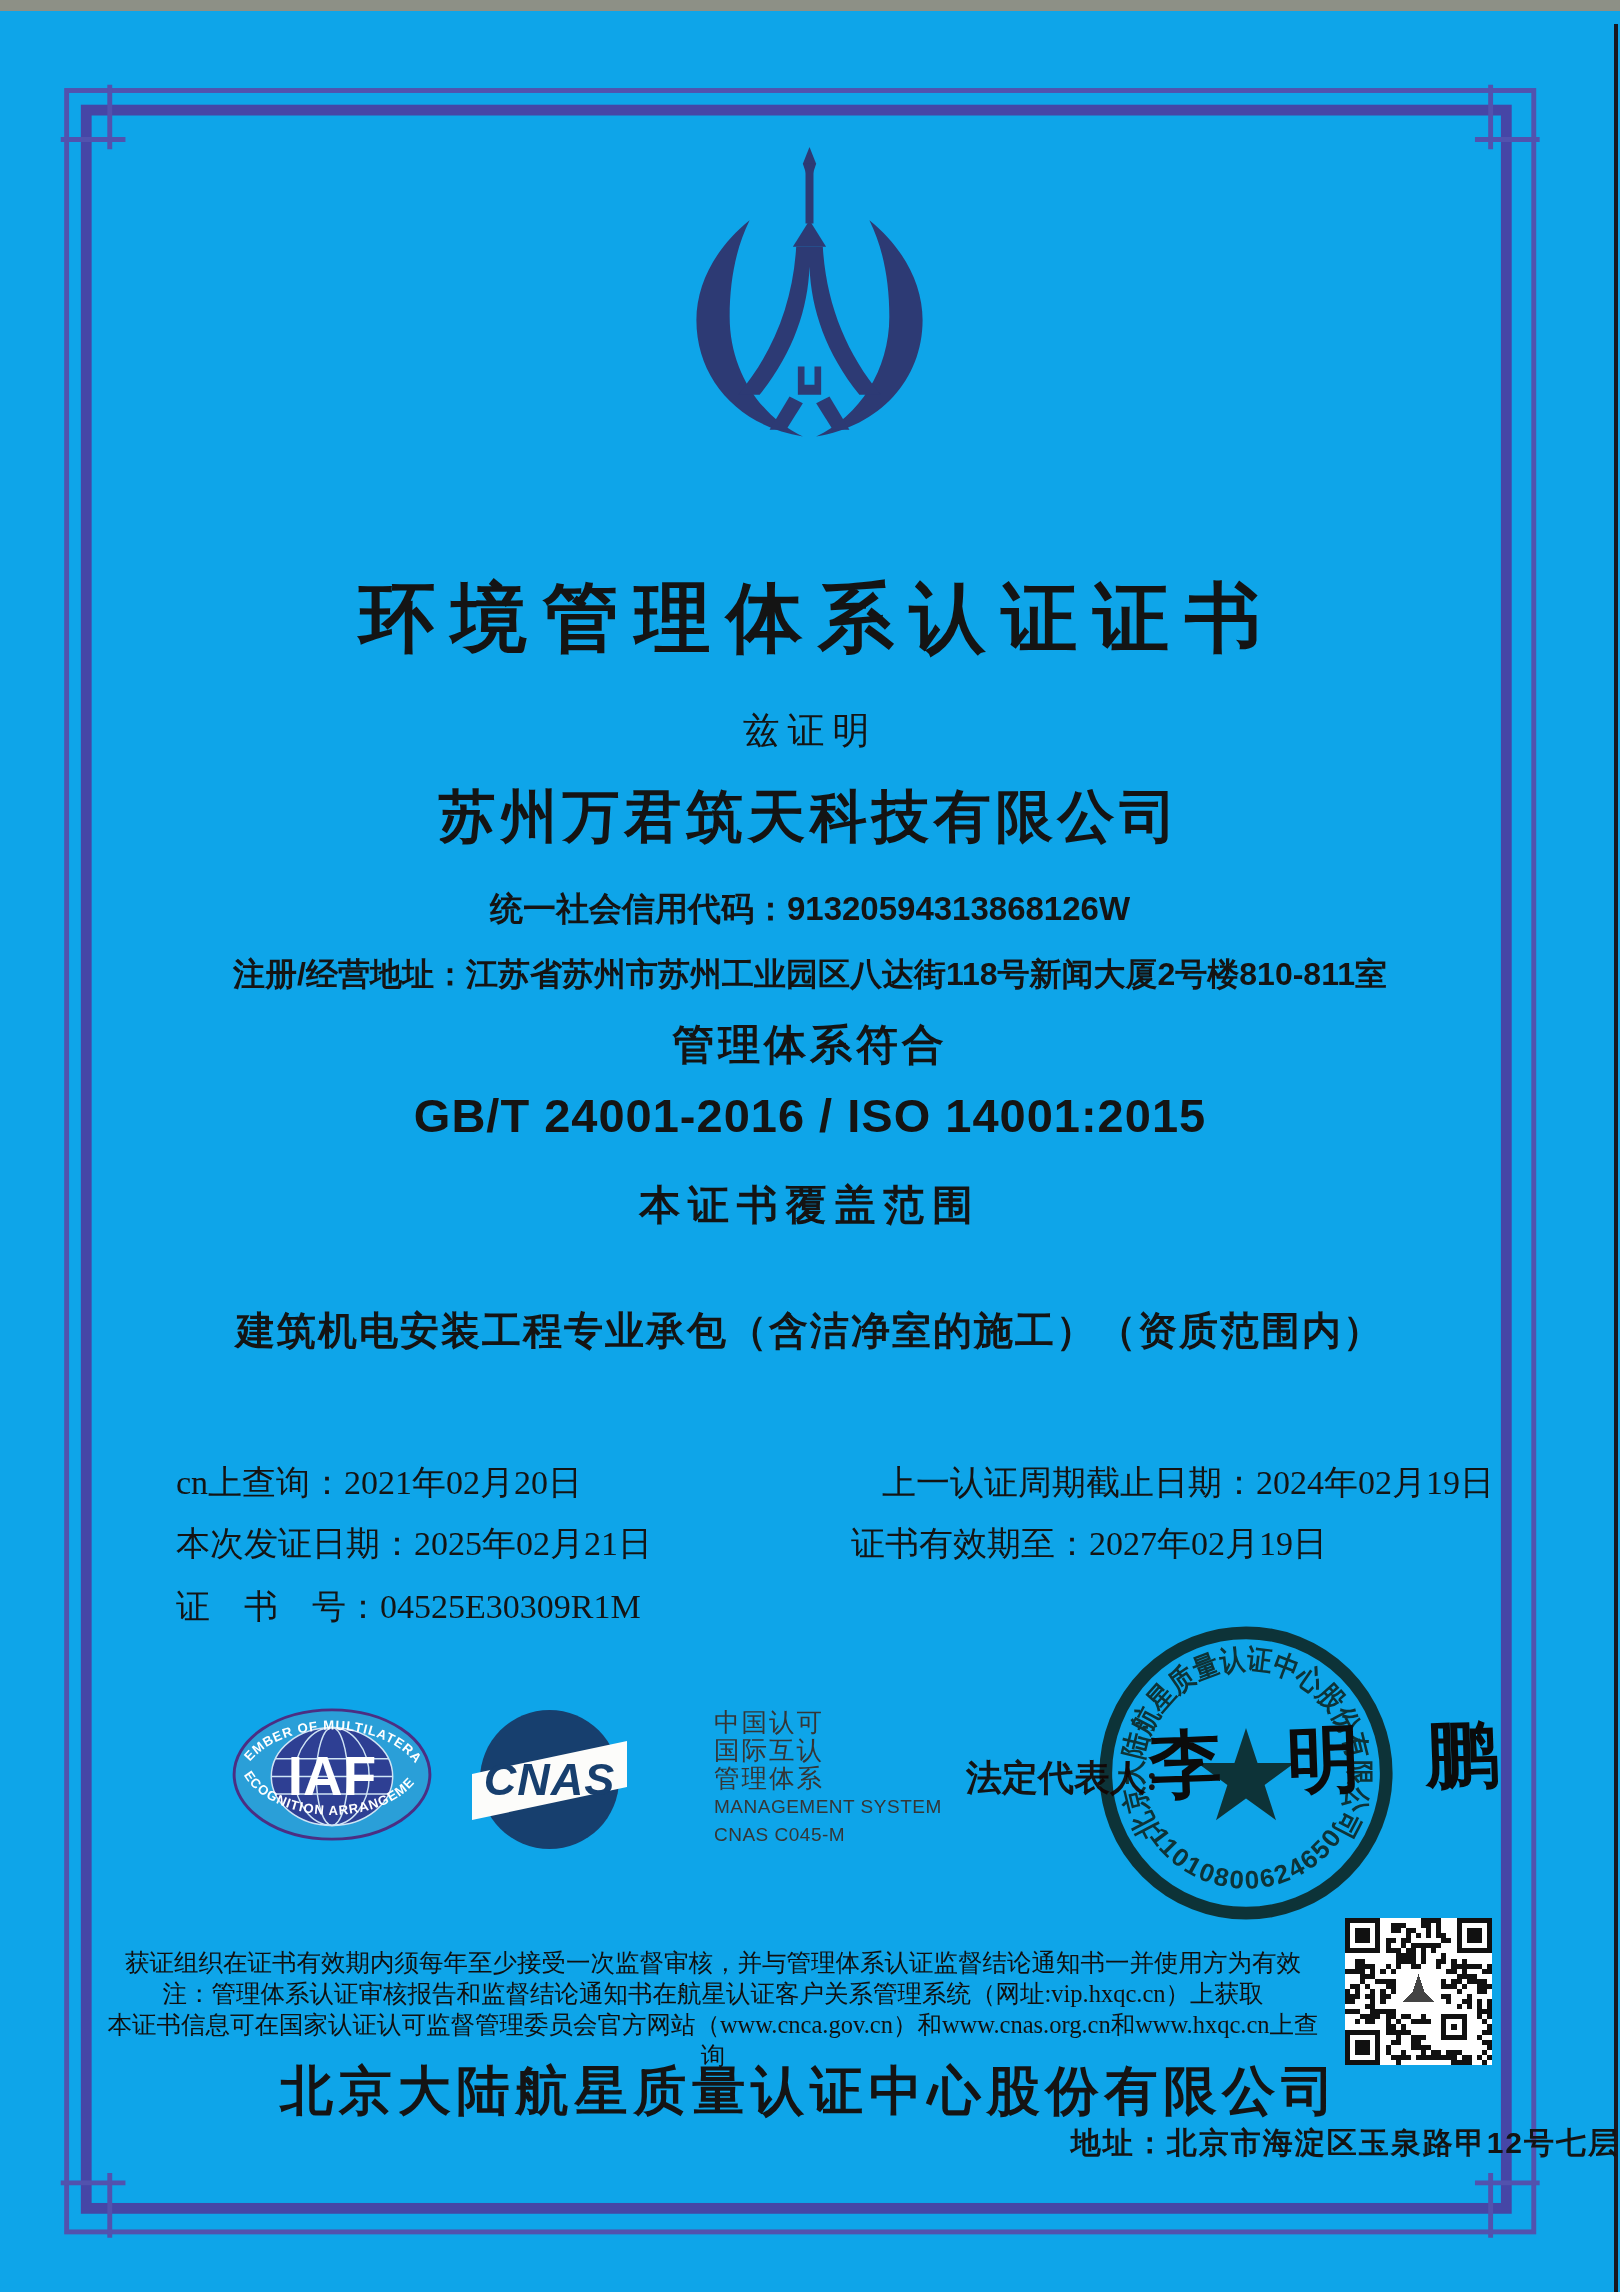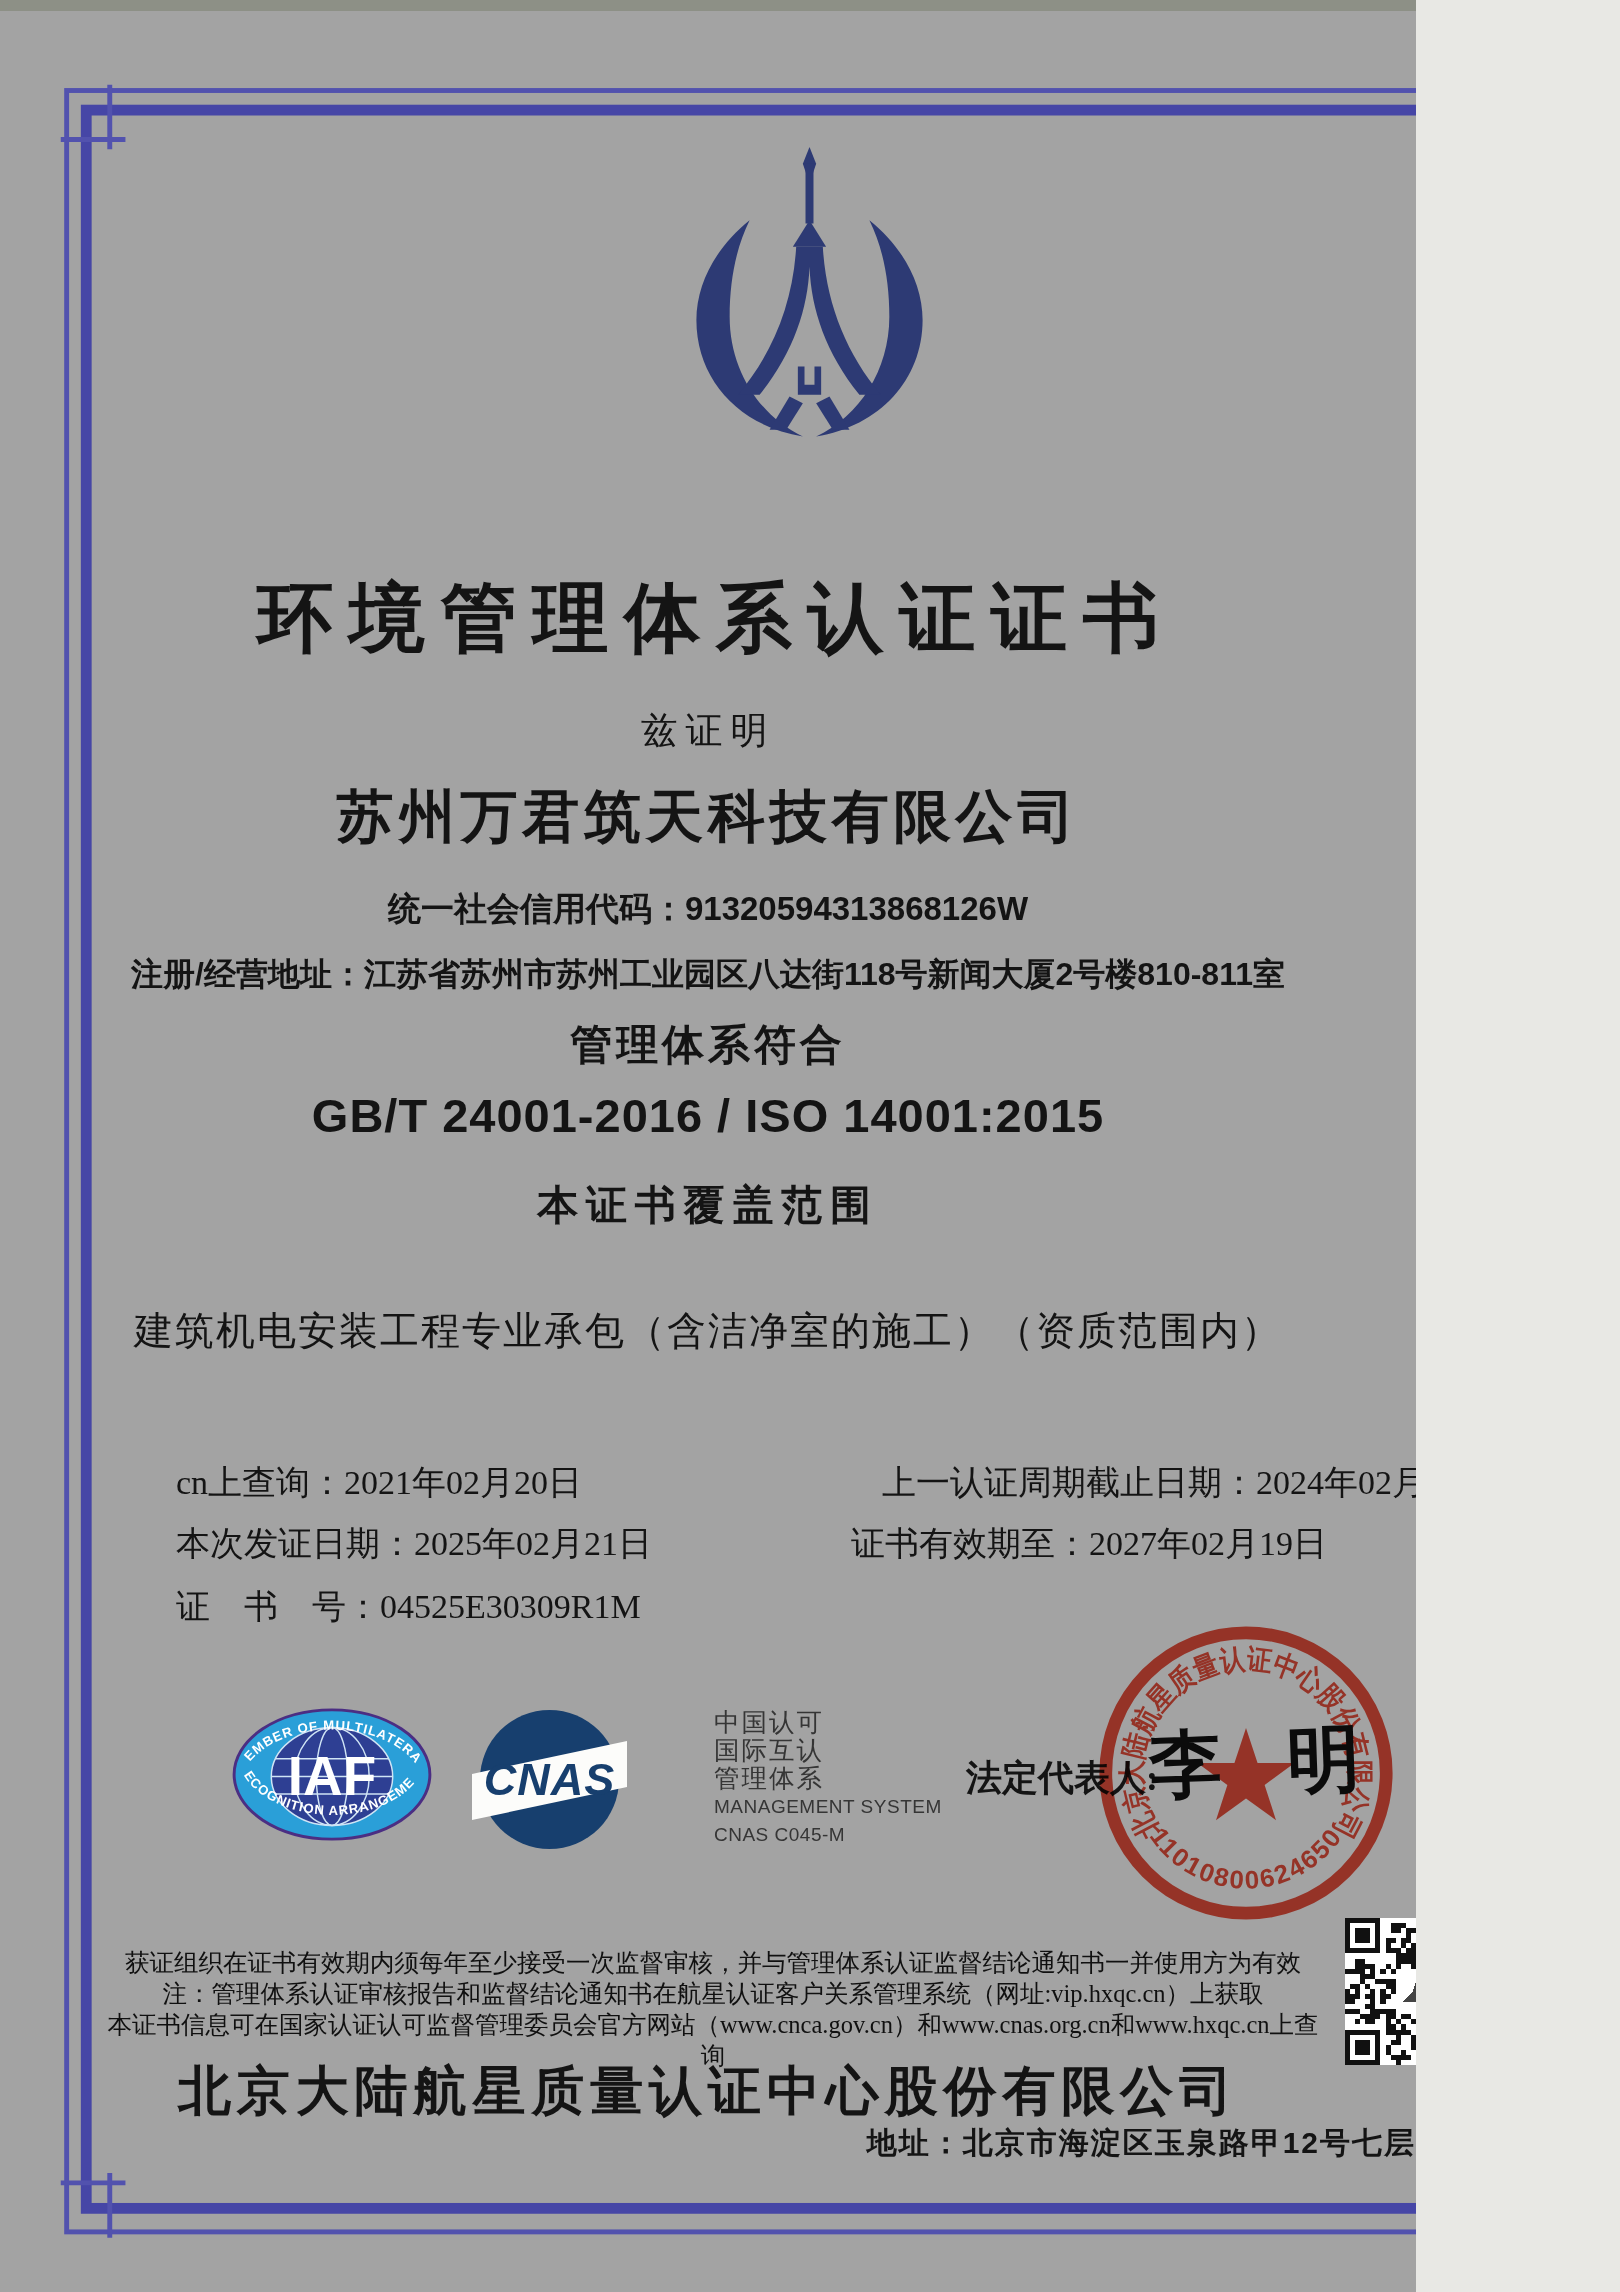--- a/index.html
+++ b/index.html
@@ -1,32 +1,32 @@
 <!DOCTYPE html>
 <html><head>
 <meta charset="utf-8">
 <style>
   html,body{margin:0;padding:0;background:#e8e8e4;}
-  .page{position:relative;width:1416px;height:2293px;background:#a3a3a3;overflow:hidden;
+  .page{position:relative;width:1620px;height:2293px;background:#0ea5e9;overflow:hidden;
         font-family:"Liberation Sans",sans-serif;color:#141414;}
   .abs{position:absolute;}
   .ctr{left:0;width:100%;text-align:center;}
   .scan-top{left:0;top:0;width:100%;height:10.8px;background:#8d9086;}
   .scan-right{left:1614px;top:23.5px;width:3.9px;height:2269px;background:#181820;}
   .serif{font-family:"Liberation Serif",serif;}
 
   .title{top:568px;font-size:76px;font-weight:800;letter-spacing:15.7px;padding-left:15.7px;box-sizing:border-box;}
   .certify{top:706px;font-size:37px;letter-spacing:7.8px;}
   .company{top:779px;font-size:57px;font-weight:800;letter-spacing:4.9px;}
   .credit{top:887px;font-size:33px;font-weight:700;}
   .address{top:953px;font-size:32px;font-weight:700;}
   .conform{top:1017px;font-size:42px;font-weight:700;letter-spacing:3.9px;}
   .gbt{top:1088px;font-size:47px;font-weight:800;letter-spacing:1px;}
   .scope-title{top:1178px;font-size:41px;font-weight:600;letter-spacing:7.8px;}
-  .scope{top:1304px;font-size:39px;font-weight:400;letter-spacing:2px;}
+  .scope{top:1304px;font-size:39px;font-weight:700;letter-spacing:2px;}
 
   .daterow{font-size:34px;font-weight:500;white-space:nowrap;}
   .dl1{left:176px;top:1460px;} .dl2{left:176px;top:1521px;} .dl3{left:176px;top:1584px;}
   .dr1{left:882px;top:1460px;} .dr2{left:851px;top:1521px;}
 
   .cnas-block{left:714px;top:1709px;line-height:28px;color:#353535;}
   .cnas-cn{font-family:"Liberation Serif",serif;font-size:25.5px;letter-spacing:2px;}
   .cnas-en{font-size:19px;letter-spacing:0.5px;}
 
   .sig-label{left:966px;top:1754px;font-size:36px;font-weight:700;white-space:nowrap;}

